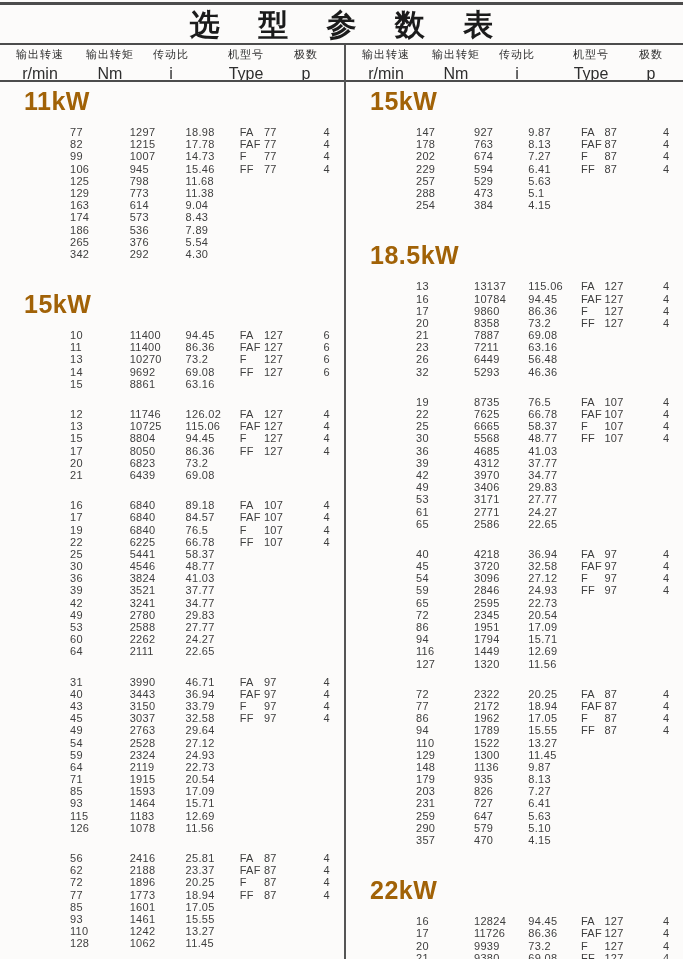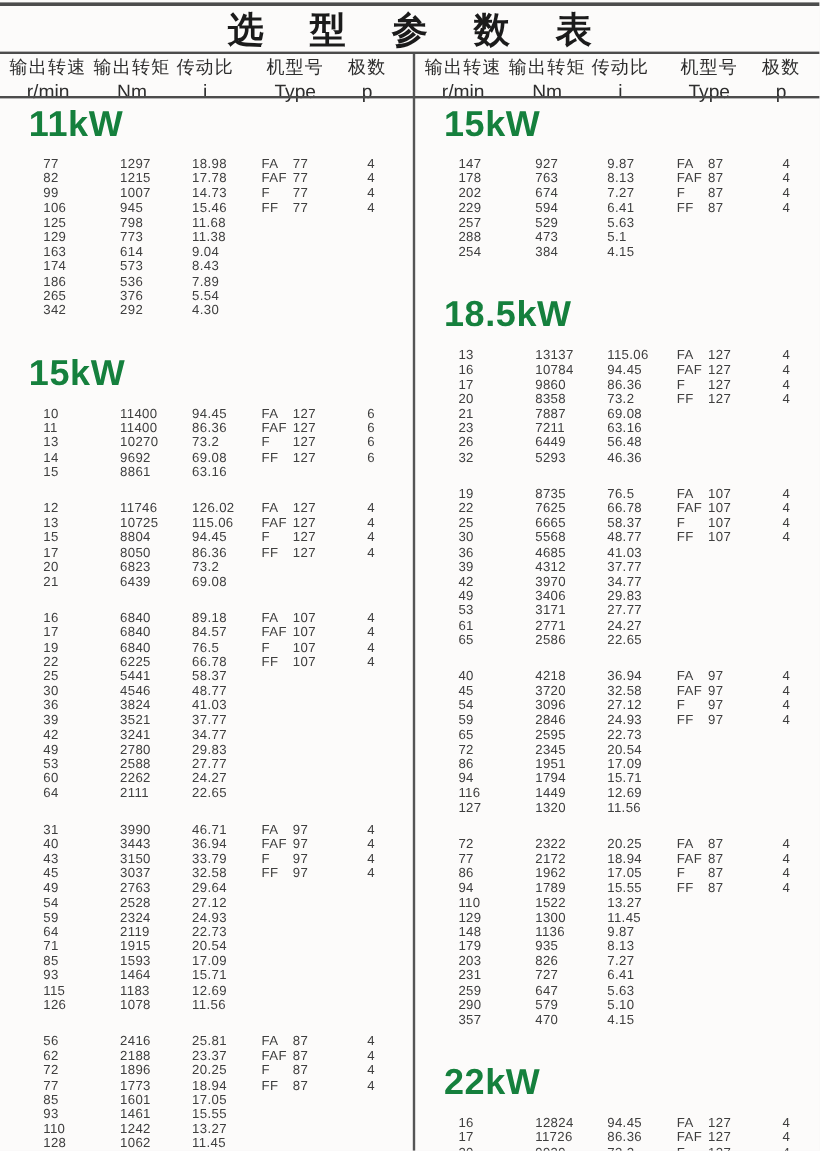--- a/index.html
+++ b/index.html
@@ -16,34 +16,34 @@
   .title      { position:absolute; top:5px;  left:0; width:100%; text-align:center;
                 font-size:30px; font-weight:bold; color:#1b1b1b;
                 letter-spacing:15px; text-indent:15px; white-space:nowrap; }
   .title-rule { position:absolute; top:43px; left:0; width:683px; height:2px; background:#4c4c4c; }
 
   .header-row { position:absolute; top:45px; left:0; width:683px; height:35px; }
   .header-half { position:absolute; top:0; height:35px; }
   .header-half.lh { left:0;   width:344px; }
   .header-half.rh { left:346px; width:337px; }
   .hcol { position:absolute; top:2px; transform:translateX(-50%); text-align:center; }
-  .hlabel { font-size:15px; color:#2e2e2e; letter-spacing:1px; white-space:nowrap; }
+  .hlabel { font-size:11px; color:#2e2e2e; letter-spacing:1px; white-space:nowrap; }
   .hunit  { font-size:16px; color:#2e2e2e; margin-top:3px; }
 
   .header-rule { position:absolute; top:80px; left:0; width:683px; height:2px; background:#4c4c4c; }
   .v-divider   { position:absolute; top:45px; left:344px; width:2px; height:914px; background:#555; }
 
   .content { position:absolute; top:82px; left:0; width:683px; bottom:0; display:flex; }
   .panel { width:344px; }
   .panel.pright { margin-left:2px; width:337px; }
 
-  .power-title { font-size:30px; font-weight:bold; color:#15803d;
+  .power-title { font-size:25px; font-weight:bold; color:#a16207;
                  margin:30px 0 10px 24px; letter-spacing:0.5px; }
   .panel .power-title:first-child { margin-top:5px; }
-  .group { margin-bottom:18px; }
+  .group { margin-bottom:18px;margin-left:34px; }
 
   .row { display:flex; padding-left:36px; height:12.2px; line-height:12.4px;
          font-size:11px; letter-spacing:0.3px; white-space:nowrap; }
   .c-speed       { width:64px; }
   .c-torque      { width:60px; }
   .c-ratio       { width:58px; }
   .c-type-prefix { width:26px; }
   .c-type-size   { width:36px; }
   .c-poles       { margin-left:26px; width:22px; }
 </style>

